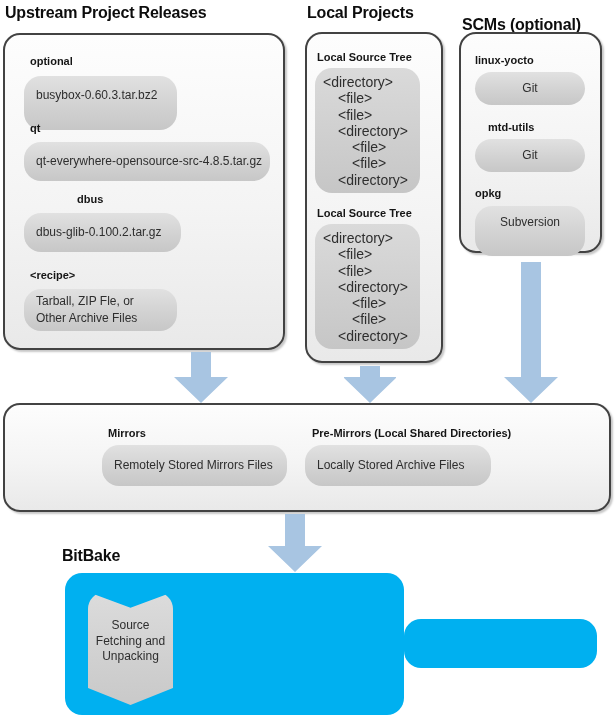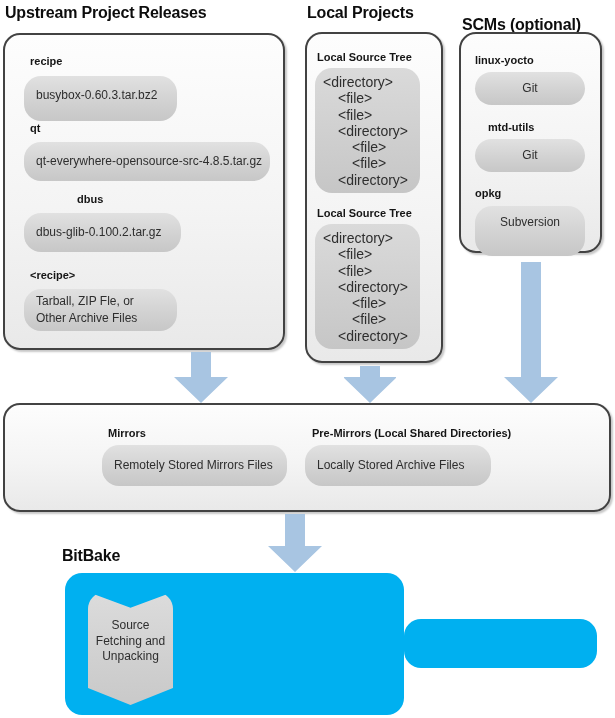--- a/index.html
+++ b/index.html
@@ -63,22 +63,22 @@
 <body>
 
 <div id="canvas">
 
   <div class="sec-title" style="left:5px; top:4px;">Upstream Project Releases</div>
   <div class="sec-title" style="left:307px; top:4px;">Local Projects</div>
   <div class="sec-title" style="left:462px; top:16px;">SCMs (optional)</div>
   <div class="sec-title" style="left:62px; top:547px;">BitBake</div>
 
   <div class="panel" style="left:3px; top:33px; width:282px; height:317px;">
-    <div class="lbl" style="left:25px; top:20px;">recipe</div>
-    <div class="gbox pad" style="left:19px; top:41px; width:153px; height:45px; line-height:38px;">busybox-0.60.3.tar.bz2</div>
+    <div class="lbl" style="left:25px; top:20px;">optional</div>
+    <div class="gbox pad" style="left:19px; top:41px; width:153px; height:54px; line-height:38px;">busybox-0.60.3.tar.bz2</div>
 
     <div class="lbl" style="left:25px; top:87px;">qt</div>
     <div class="gbox pad" style="left:19px; top:107px; width:246px; height:39px; line-height:39px;">qt-everywhere-opensource-src-4.8.5.tar.gz</div>
 
     <div class="lbl" style="left:25px; top:158px;margin-left:47px;">dbus</div>
     <div class="gbox pad" style="left:19px; top:178px; width:157px; height:39px; line-height:39px;">dbus-glib-0.100.2.tar.gz</div>
 
     <div class="lbl" style="left:25px; top:234px;">&lt;recipe&gt;</div>
     <div class="gbox multi pad" style="left:19px; top:254px; width:153px; height:42px;">
       <span>Tarball, ZIP Fle, or</span>

